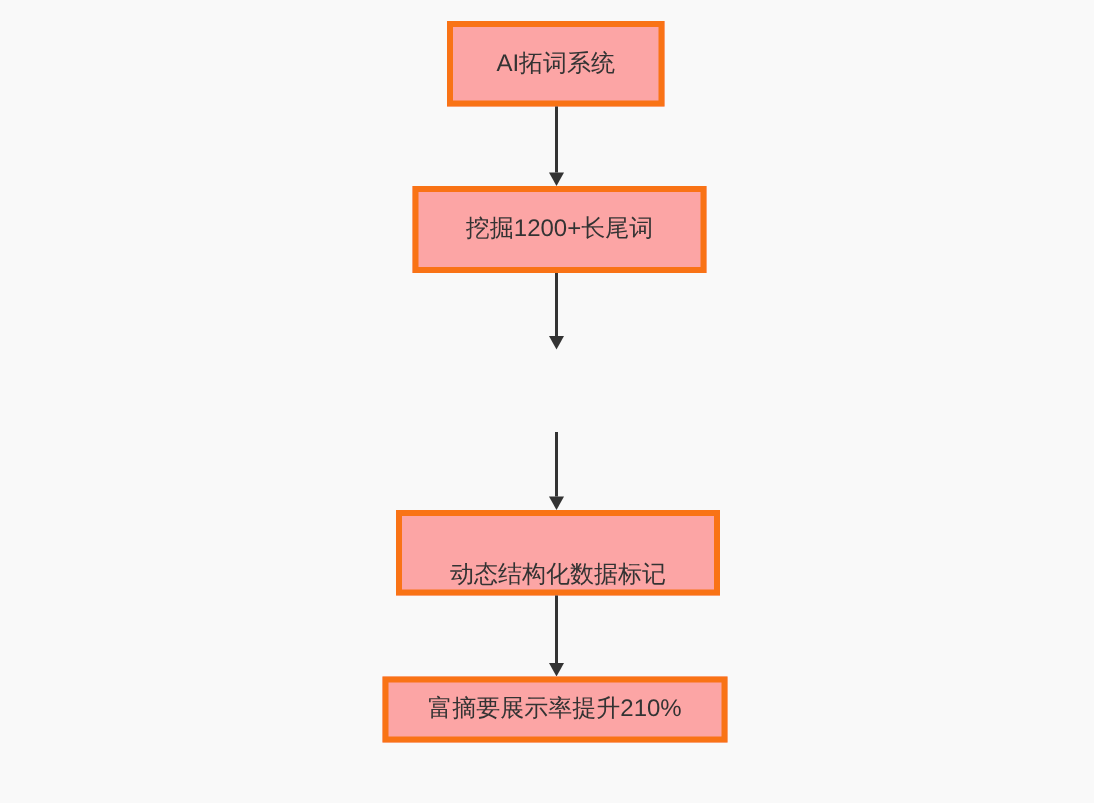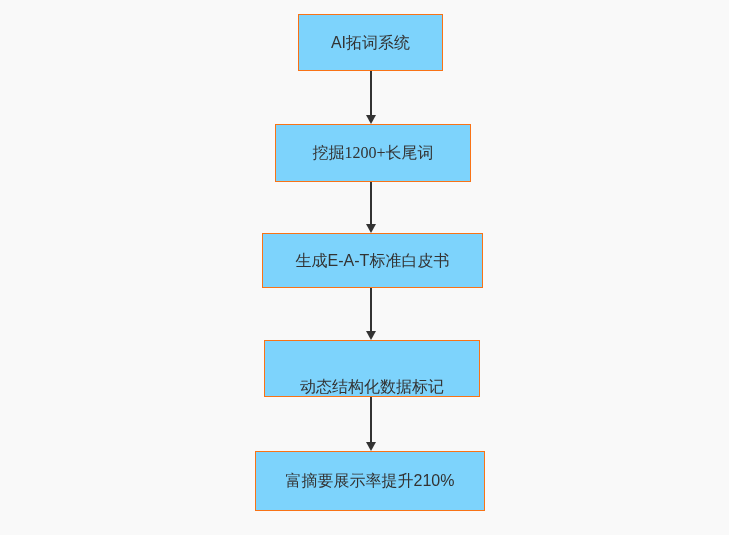--- a/index.html
+++ b/index.html
@@ -16,36 +16,36 @@
   }
   .canvas {
     position: absolute;
     left: 0; top: 0;
     width: 729px;
     height: 535px;
   }
   .flow-node {
     position: absolute;
     box-sizing: border-box;
-    background: #7dd3fc;
-    border: 1px solid #f97316;
+    background: #fca5a5;
+    border: 4px solid #f97316;
     color: #333333;
     font-size: 16px;
     display: flex;
     align-items: center;
     justify-content: center;
     text-align: center;
     line-height: 1.2;
     white-space: nowrap;
   }
   .n1 { left: 298px; top: 14px;  width: 145px; height: 57px; }
-  .n2 { left: 275px; top: 124px; width: 196px; height: 58px; font-family: Liberation Serif, serif; }
+  .n2 { left: 275px; top: 124px; width: 196px; height: 58px; }
   .n3 { left: 262px; top: 233px; width: 221px; height: 55px; }
   .n4 { left: 264px; top: 340px; width: 216px; height: 57px; align-items: flex-end; }
-  .n5 { left: 255px; top: 451px; width: 230px; height: 60px; }
+  .n5 { left: 255px; top: 451px; width: 230px; height: 44px; }
 
   .edge {
     position: absolute;
     left: 366px;           
     width: 10px;
     display: flex;
     flex-direction: column;
     align-items: center;
   }
   .edge-line {
@@ -81,23 +81,20 @@
 
   <div class="flow-node n2">
     <span>挖掘1200+长尾词</span>
   </div>
 
   <div class="edge e2">
     <div class="edge-line"></div>
     <div class="edge-head"></div>
   </div>
 
-  <div class="flow-node n3">
-    <span>生成E-A-T标准白皮书</span>
-  </div>
 
   <div class="edge e3">
     <div class="edge-line"></div>
     <div class="edge-head"></div>
   </div>
 
   <div class="flow-node n4">
     <span>动态结构化数据标记</span>
   </div>
 

